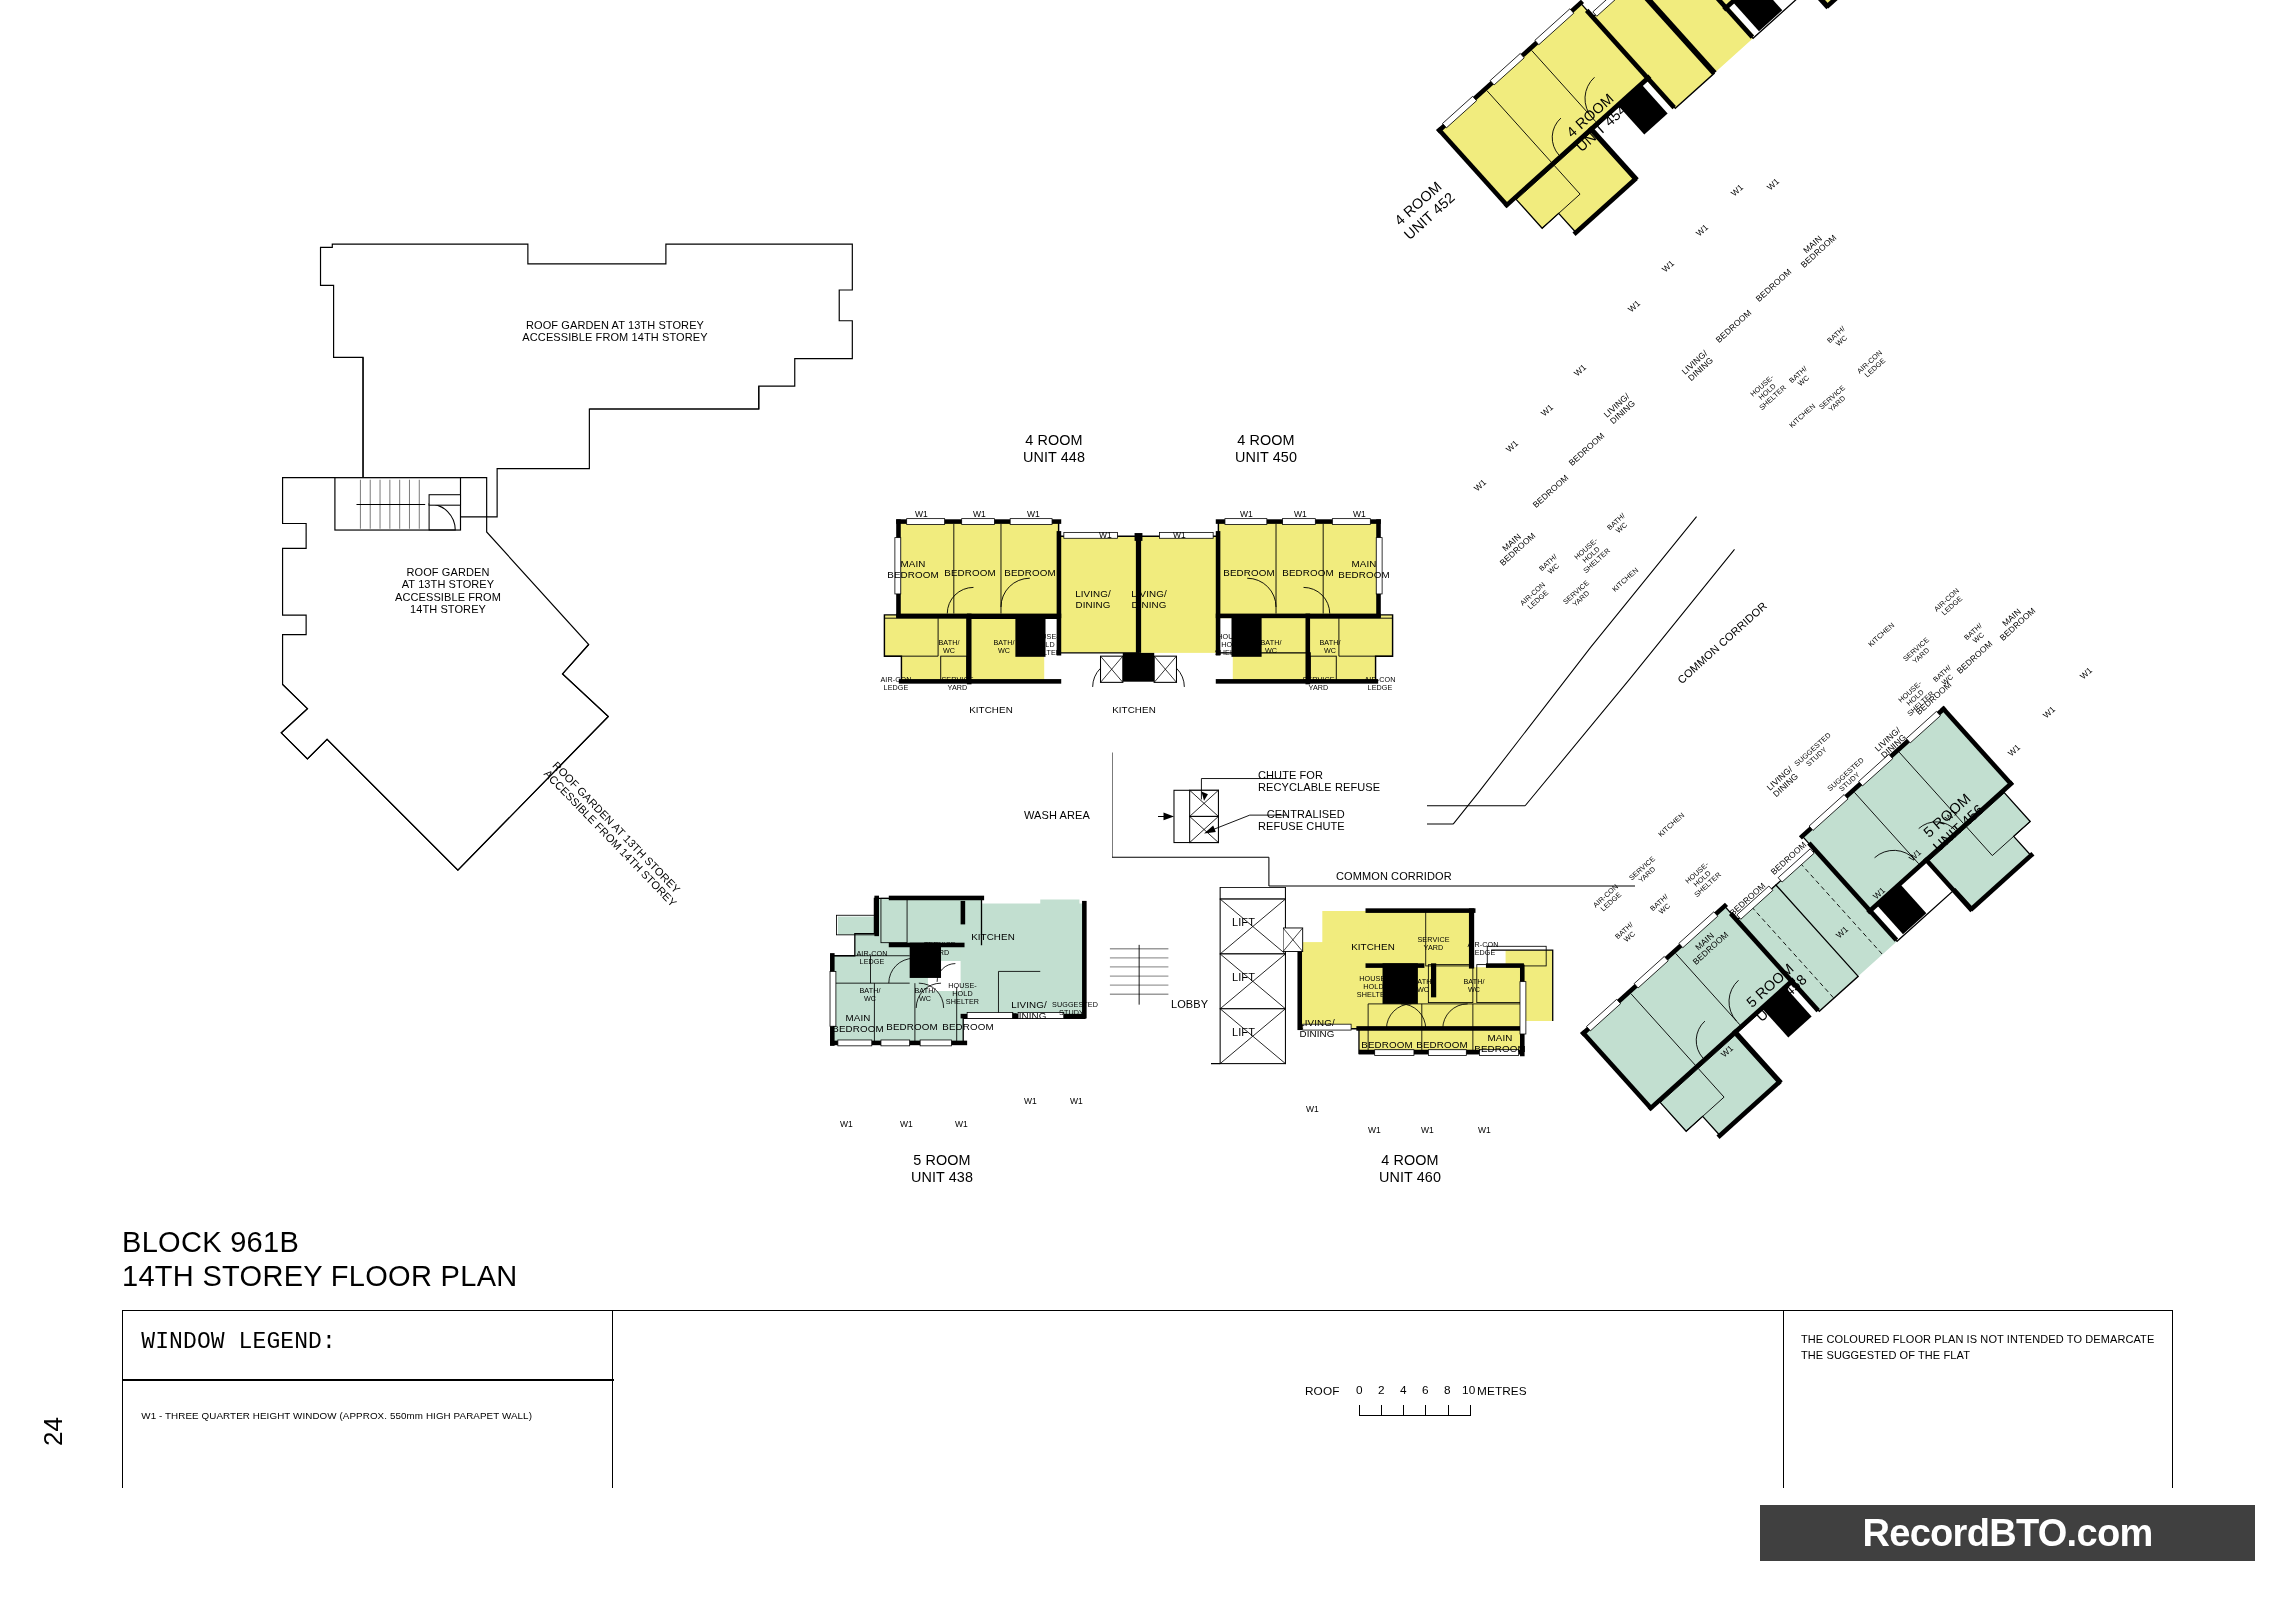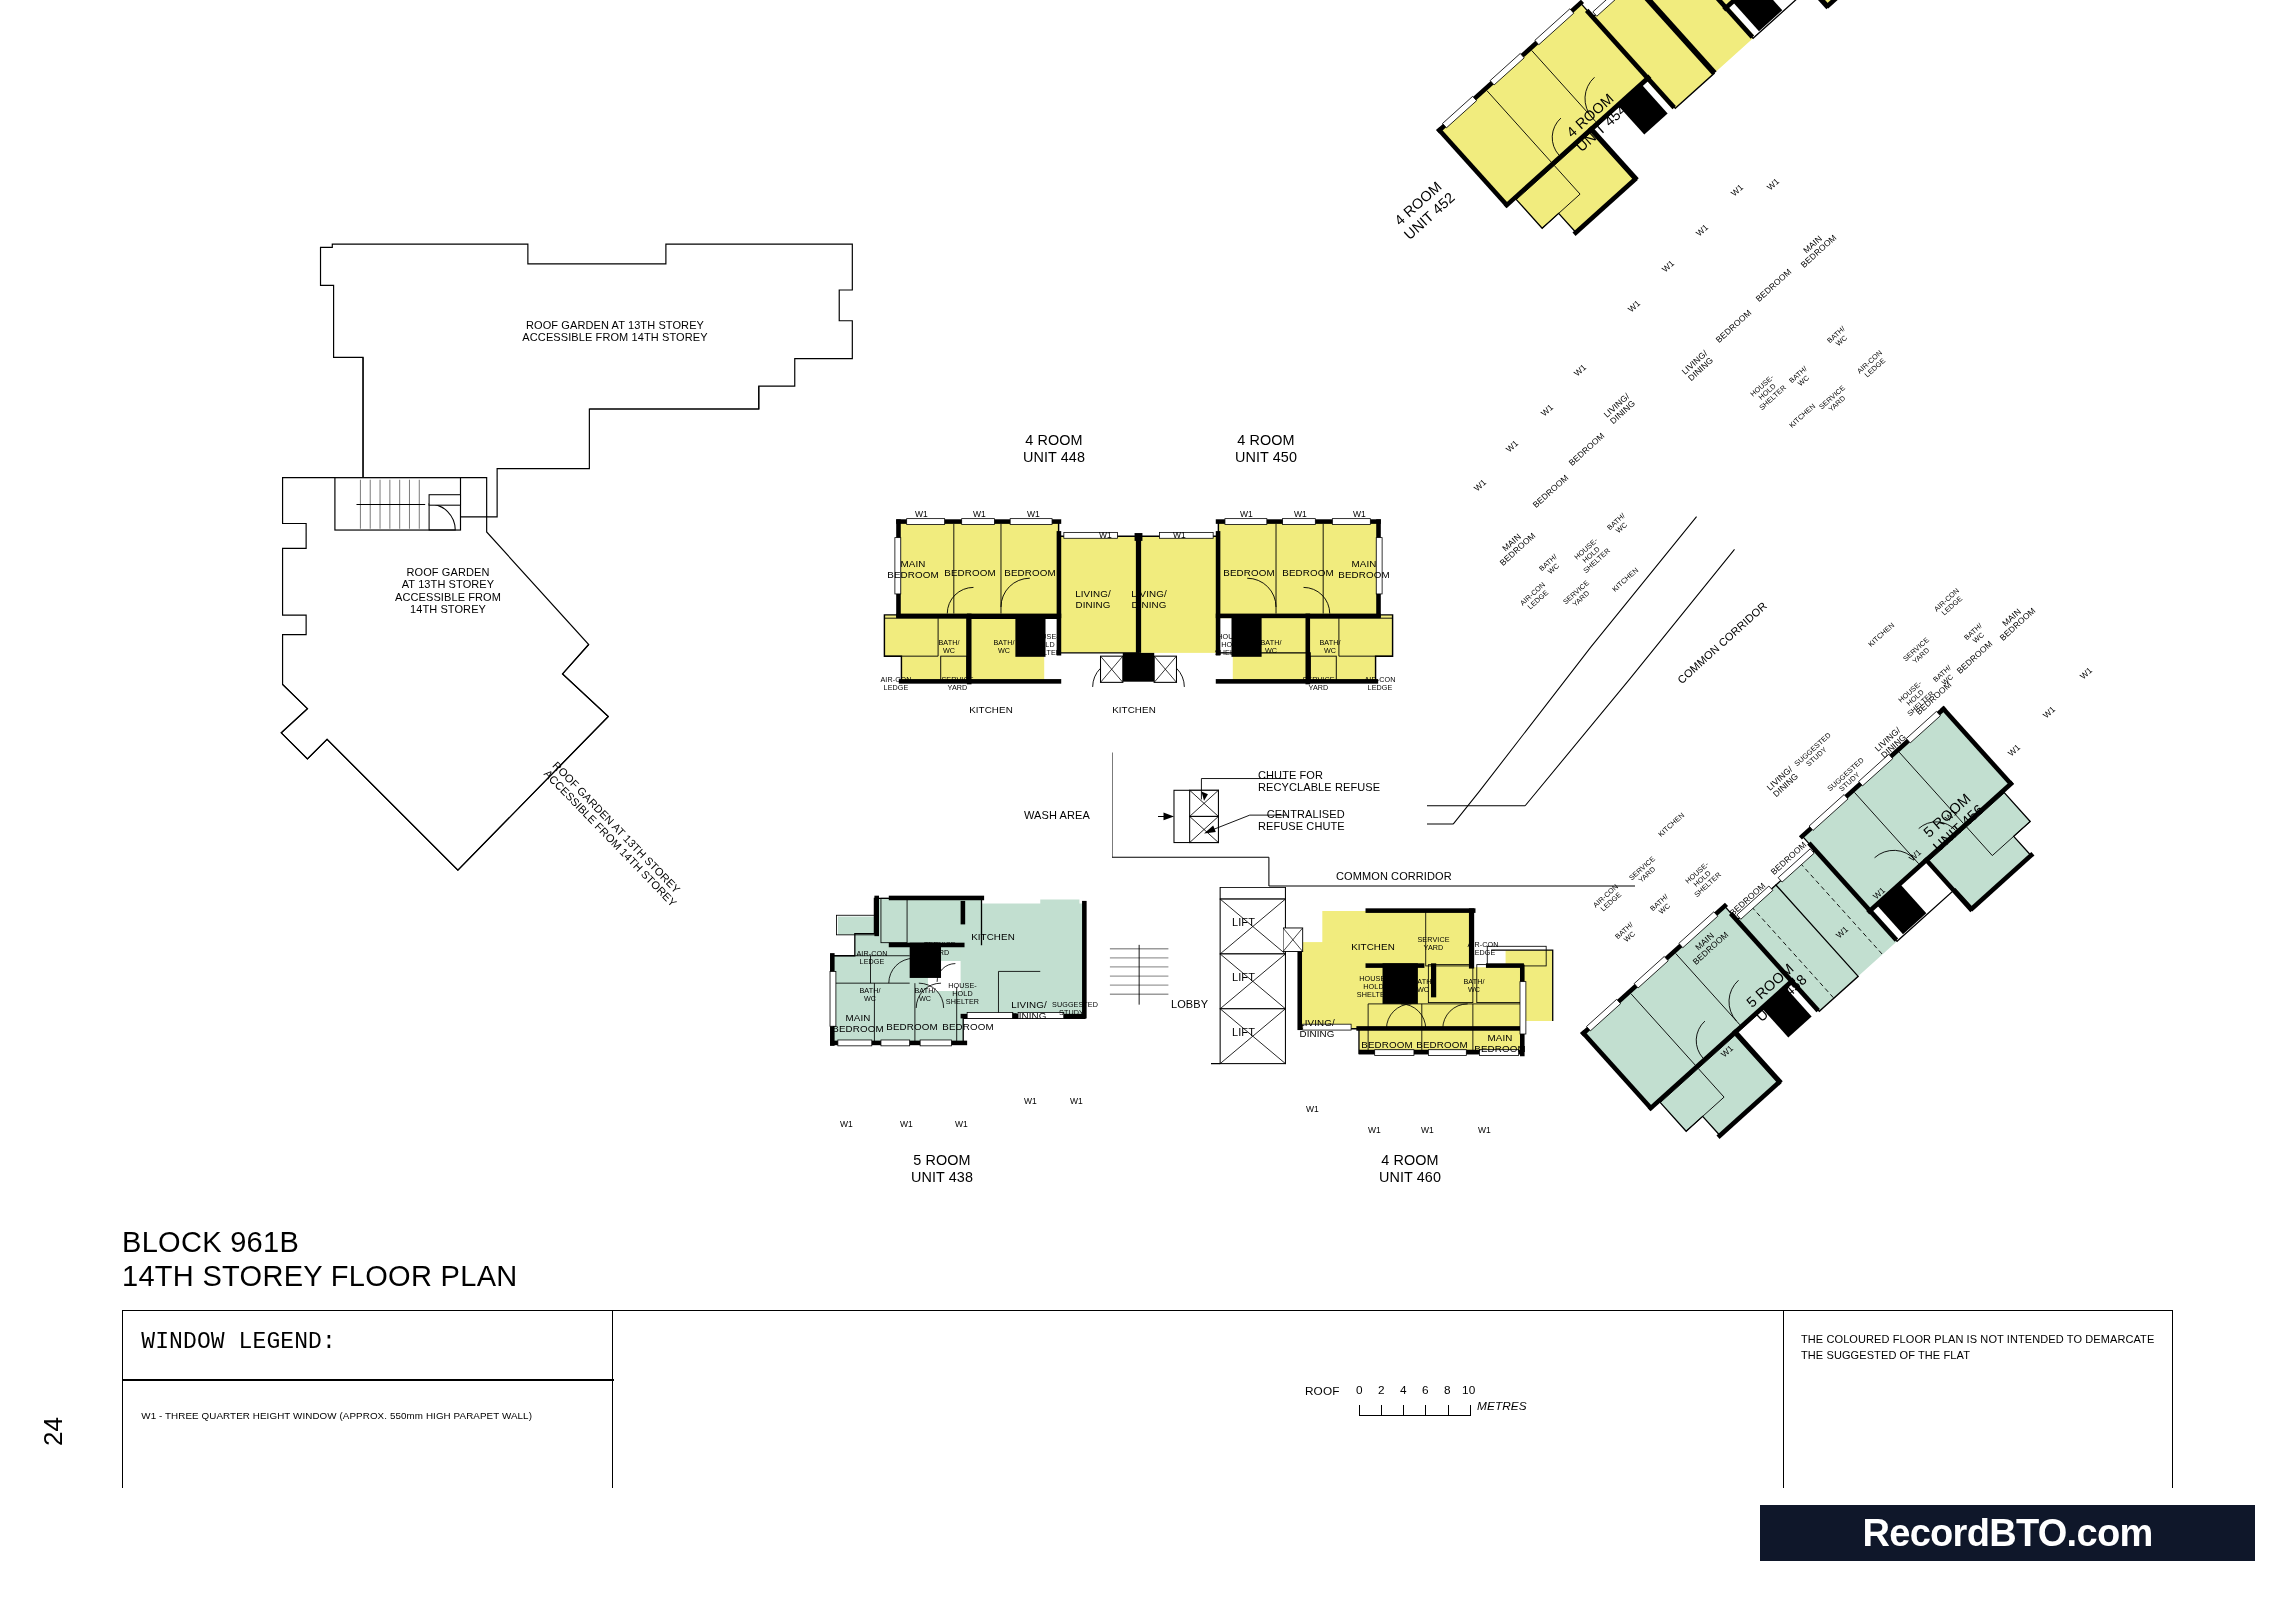--- a/index.html
+++ b/index.html
@@ -36,31 +36,31 @@
   #legend-title{position:absolute;left:18.3px;top:18.3px;font-size:23px;font-family:Liberation Mono, monospace;}
   #legend-rule{position:absolute;left:0;top:68px;width:491px;height:1.6px;background:#000;}
   #legend-w1{position:absolute;left:18.3px;top:99px;font-size:9.8px;}
   #note-windows{position:absolute;left:98px;top:64px;font-size:9.8px;}
   #note-colour{position:absolute;left:17px;top:19.6px;font-size:11px;line-height:16.4px;}
 
   
   #scale-wrap{position:absolute;left:51px;top:68px;}
   #scale-word{position:absolute;left:0;top:5.2px;font-size:11.8px;}
   .scale-num{position:absolute;top:3.9px;font-size:11.8px;}
-  #scale-metres{position:absolute;top:20px;left:172px;font-size:11.8px;font-style:italic;}
+  #scale-metres{position:absolute;top:5px;left:172px;font-size:11.8px;}
   #scale-bar{position:absolute;left:54px;top:26px;width:110px;height:9.8px;
              border-left:1.3px solid #000;border-right:1.3px solid #000;border-bottom:1.3px solid #000;}
   .scale-tick{position:absolute;top:0;width:1.3px;height:9.8px;background:#000;}
 
   
   #page-number{left:38px;top:1446px;font-size:26px;
                transform:rotate(-90deg);transform-origin:left top;}
 
   
-  #watermark{left:1760px;top:1505px;width:495px;height:56px;background:#0f172a;
+  #watermark{left:1760px;top:1505px;width:495px;height:56px;background:#404040;
              color:#fff;font-size:38px;font-weight:bold;line-height:56px;
              text-align:center;letter-spacing:-0.7px;}
 
   
   .outline{position:absolute;}
   .outline svg{display:block;}
 </style>
 </head>
 <body>
 

